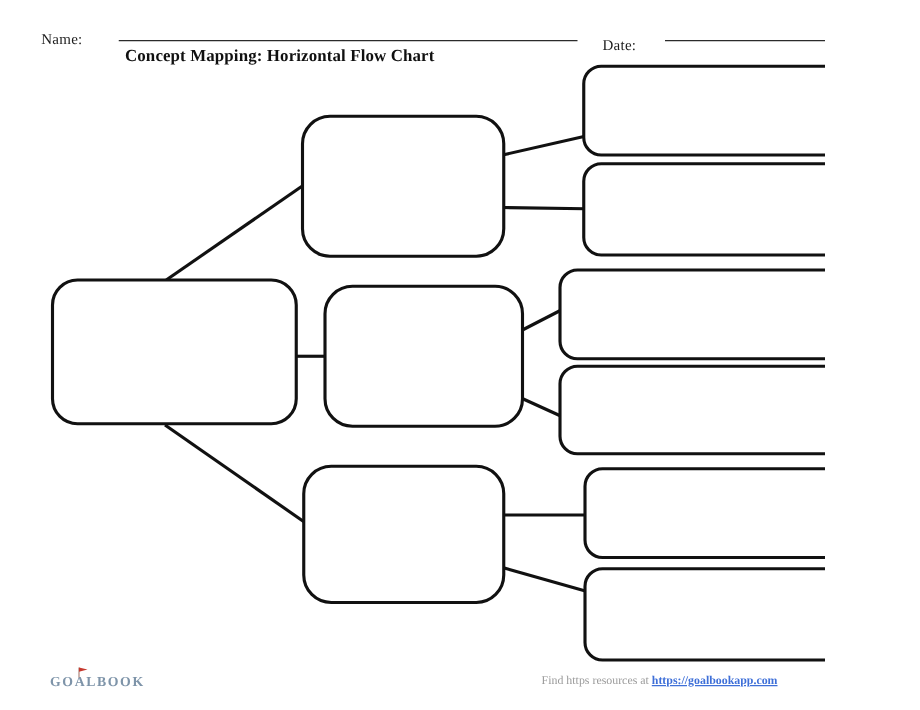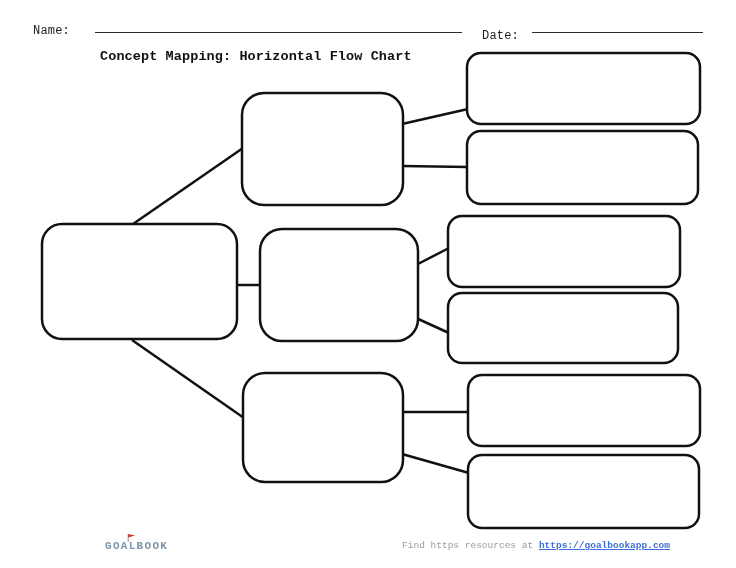--- a/index.html
+++ b/index.html
@@ -1,22 +1,21 @@
 <!DOCTYPE html>
 <html><head>
 <meta charset="utf-8">
 <style>
   html,body{margin:0;padding:0;background:#ffffff;}
   #page{
     position:relative;
     width:660px;height:568px;
     background:#ffffff;
-    font-family:Liberation Mono, monospace;
+    font-family:Liberation Serif, serif;
     overflow:hidden;
-    padding-left:48px;
   }
   .abs{position:absolute;}
   .field-label{
     font-size:12px;color:#1c1c1c;letter-spacing:.2px;
   }
   .write-line{
     border-bottom:1.7px solid #2b2b2b;height:0;
   }
   .page-title{
     font-size:13.5px;font-weight:700;color:#101010;letter-spacing:.1px;
@@ -44,21 +43,21 @@
 <div id="page">
 
   
   <span class="abs field-label" style="left:33px;top:24px;">Name:</span>
   <div class="abs write-line" style="left:95px;top:32px;width:367px;"></div>
 
   <span class="abs field-label" style="left:482px;top:29px;">Date:</span>
   <div class="abs write-line" style="left:532px;top:32px;width:171px;"></div>
 
   
-  <div class="abs page-title" style="left:100px;top:49px;">Concept Mapping: Horizontal Flow Chart</div>
+  <div class="abs page-title" style="left:100px;top:37px;">Concept Mapping: Horizontal Flow Chart</div>
 
   
   <svg id="diagram-svg" width="736" height="568" viewBox="0 0 736 568">
 
     <line class="edge-line" x1="133" y1="224" x2="243" y2="148"></line>
     <line class="edge-line" x1="236" y1="285" x2="261" y2="285"></line>
     <line class="edge-line" x1="132" y1="340" x2="244" y2="418"></line>
     <line class="edge-line" x1="402" y1="124" x2="468" y2="109"></line>
     <line class="edge-line" x1="402" y1="166" x2="468" y2="167"></line>
     <line class="edge-line" x1="416" y1="265" x2="449" y2="248"></line>
@@ -72,21 +71,21 @@
     <rect class="node-rect" x="243" y="373" width="160" height="109" rx="22"></rect>
     <rect class="node-rect" x="467" y="53" width="233" height="71" rx="14"></rect>
     <rect class="node-rect" x="467" y="131" width="231" height="73" rx="14"></rect>
     <rect class="node-rect" x="448" y="216" width="232" height="71" rx="14"></rect>
     <rect class="node-rect" x="448" y="293" width="230" height="70" rx="14"></rect>
     <rect class="node-rect" x="468" y="375" width="232" height="71" rx="14"></rect>
     <rect class="node-rect" x="468" y="455" width="231" height="73" rx="14"></rect>
   </svg>
 
   
-  <div class="abs logo-wrap" style="left:57px;top:536px;">
+  <div class="abs logo-wrap" style="left:40px;top:536px;">
     <span class="logo-flag">
       <svg width="9" height="10" viewBox="0 0 9 10">
         <line x1="1.2" y1="1" x2="1.2" y2="9" stroke="#b0897f" stroke-width="1"></line>
         <path d="M1.2,1 L8,2.6 L1.2,4.4 Z" fill="#c6392e"></path>
       </svg>
     </span>
     <span class="logo">GOALBOOK</span>
   </div>
 
   <div class="abs footer-note" style="right:38px;top:540px;">

